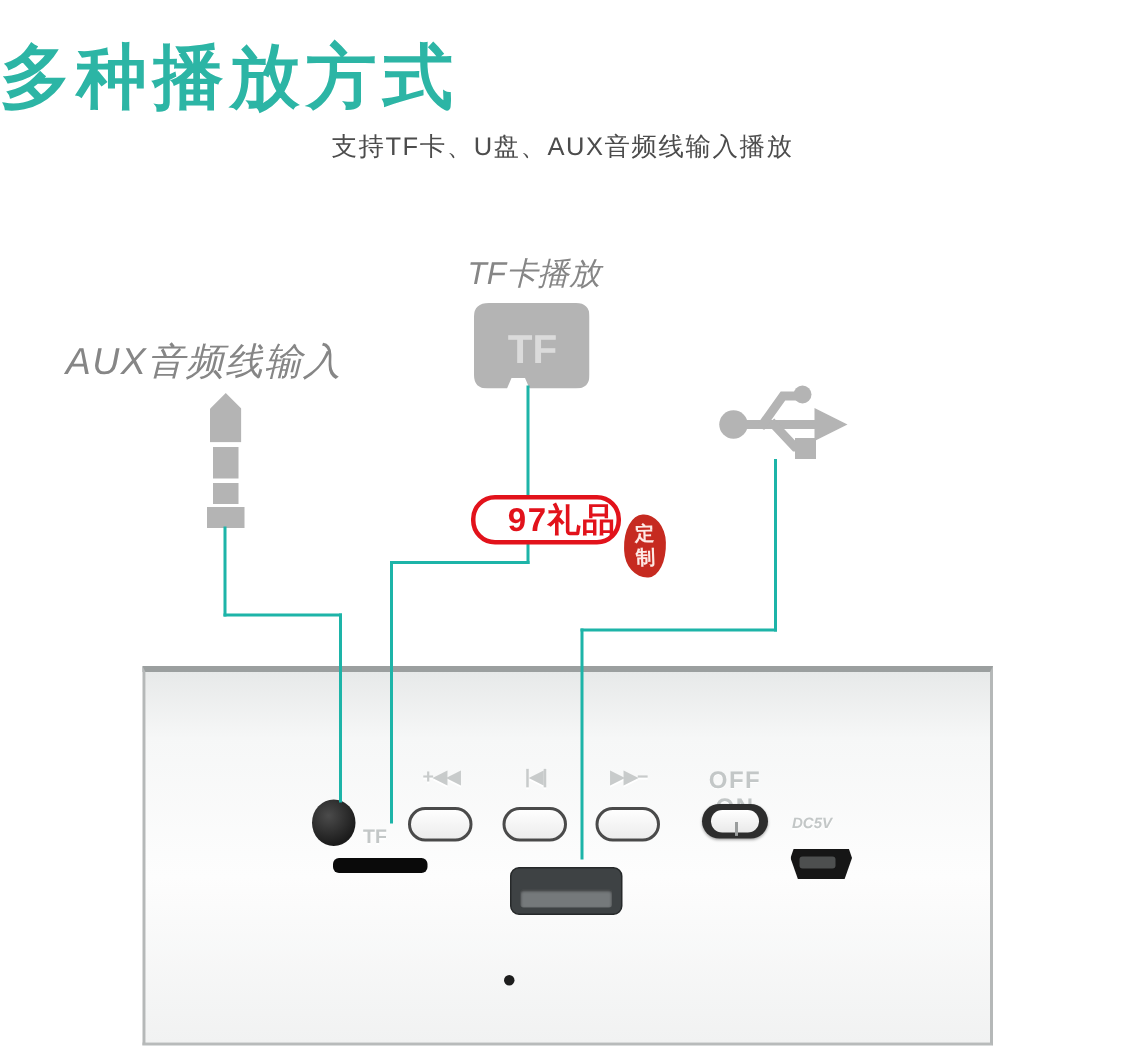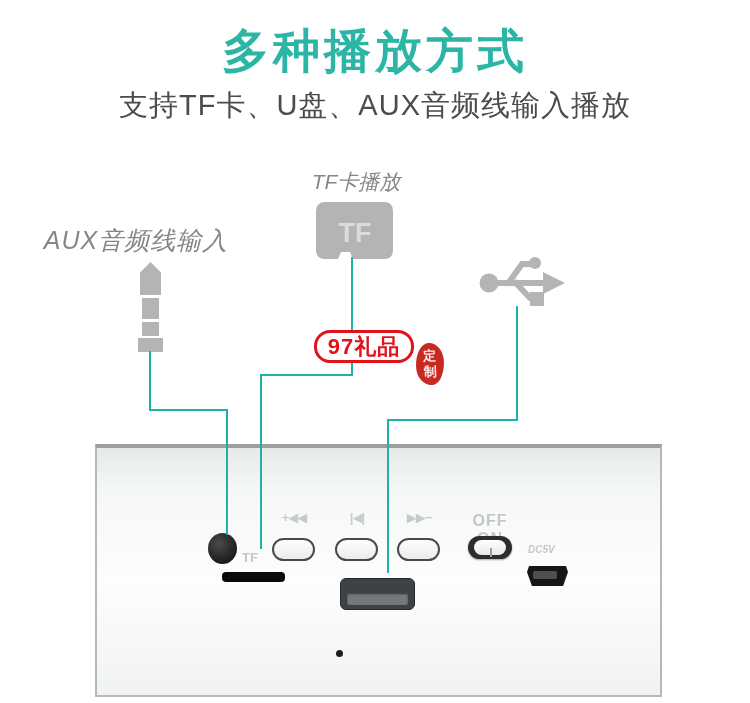--- a/index.html
+++ b/index.html
@@ -2,26 +2,26 @@
 <html><head>
 <meta charset="utf-8">
 <style>
   html,body{margin:0;padding:0;background:#fff;}
   .stage{
     position:relative;width:750px;height:703px;overflow:hidden;background:#fff;
     font-family:"Liberation Sans","DejaVu Sans",sans-serif;
   }
   
   .title{
-    position:absolute;left:0;top:20px;width:750px;text-align:center;
+    position:absolute;left:0;top:20px;width:750px;
     font-size:47px;font-weight:bold;letter-spacing:4px;color:#2cb5a5;
   }
   .subtitle{
     position:absolute;left:0;top:86px;width:750px;text-align:center;
-    font-size:29px;color:#4c4c4c;letter-spacing:1px;
+    font-size:17px;color:#4c4c4c;letter-spacing:1px;
   }
   
   .callout-label{position:absolute;color:#868686;text-align:center;font-style:italic;}
   .tf-label{left:256px;top:168px;width:200px;font-size:21px;}
   .aux-label{left:36px;top:224px;width:200px;font-size:25px;letter-spacing:1px;}
   .usb-label{left:437px;top:214px;width:200px;font-size:22px;}
   
   .tf-card{position:absolute;left:316px;top:202px;z-index:2;}
   
   .aux-plug{position:absolute;left:130px;top:260px;width:45px;height:95px;z-index:2;}
@@ -32,21 +32,21 @@
   .aux-seg2{left:12px;top:62px;width:17px;height:14px;}
   .aux-base{left:8px;top:78px;width:25px;height:14px;}
   
   .usb-icon{position:absolute;left:477px;top:248px;z-index:2;}
   
   .tline{position:absolute;background:#1db4a8;z-index:3;}
   
   .wm-box{
     position:absolute;left:314px;top:330px;width:100px;height:33px;z-index:5;
     background:#fff;border:3px solid #e2121b;border-radius:16px;box-sizing:border-box;
-    display:flex;align-items:center;justify-content:center;
+    display:flex;align-items:center;justify-content:flex-end;
     color:#e2121b;font-size:22px;font-weight:bold;letter-spacing:1px;
   }
   .wm-seal{
     position:absolute;left:416px;top:343px;width:28px;height:42px;z-index:5;
     background:#c62a20;border-radius:48% 52% 45% 55%/54% 46% 56% 44%;
     transform:rotate(-2deg);
     display:flex;flex-direction:column;align-items:center;justify-content:center;
     color:#fde9e5;font-size:13px;font-weight:bold;line-height:1.25;
   }
   

